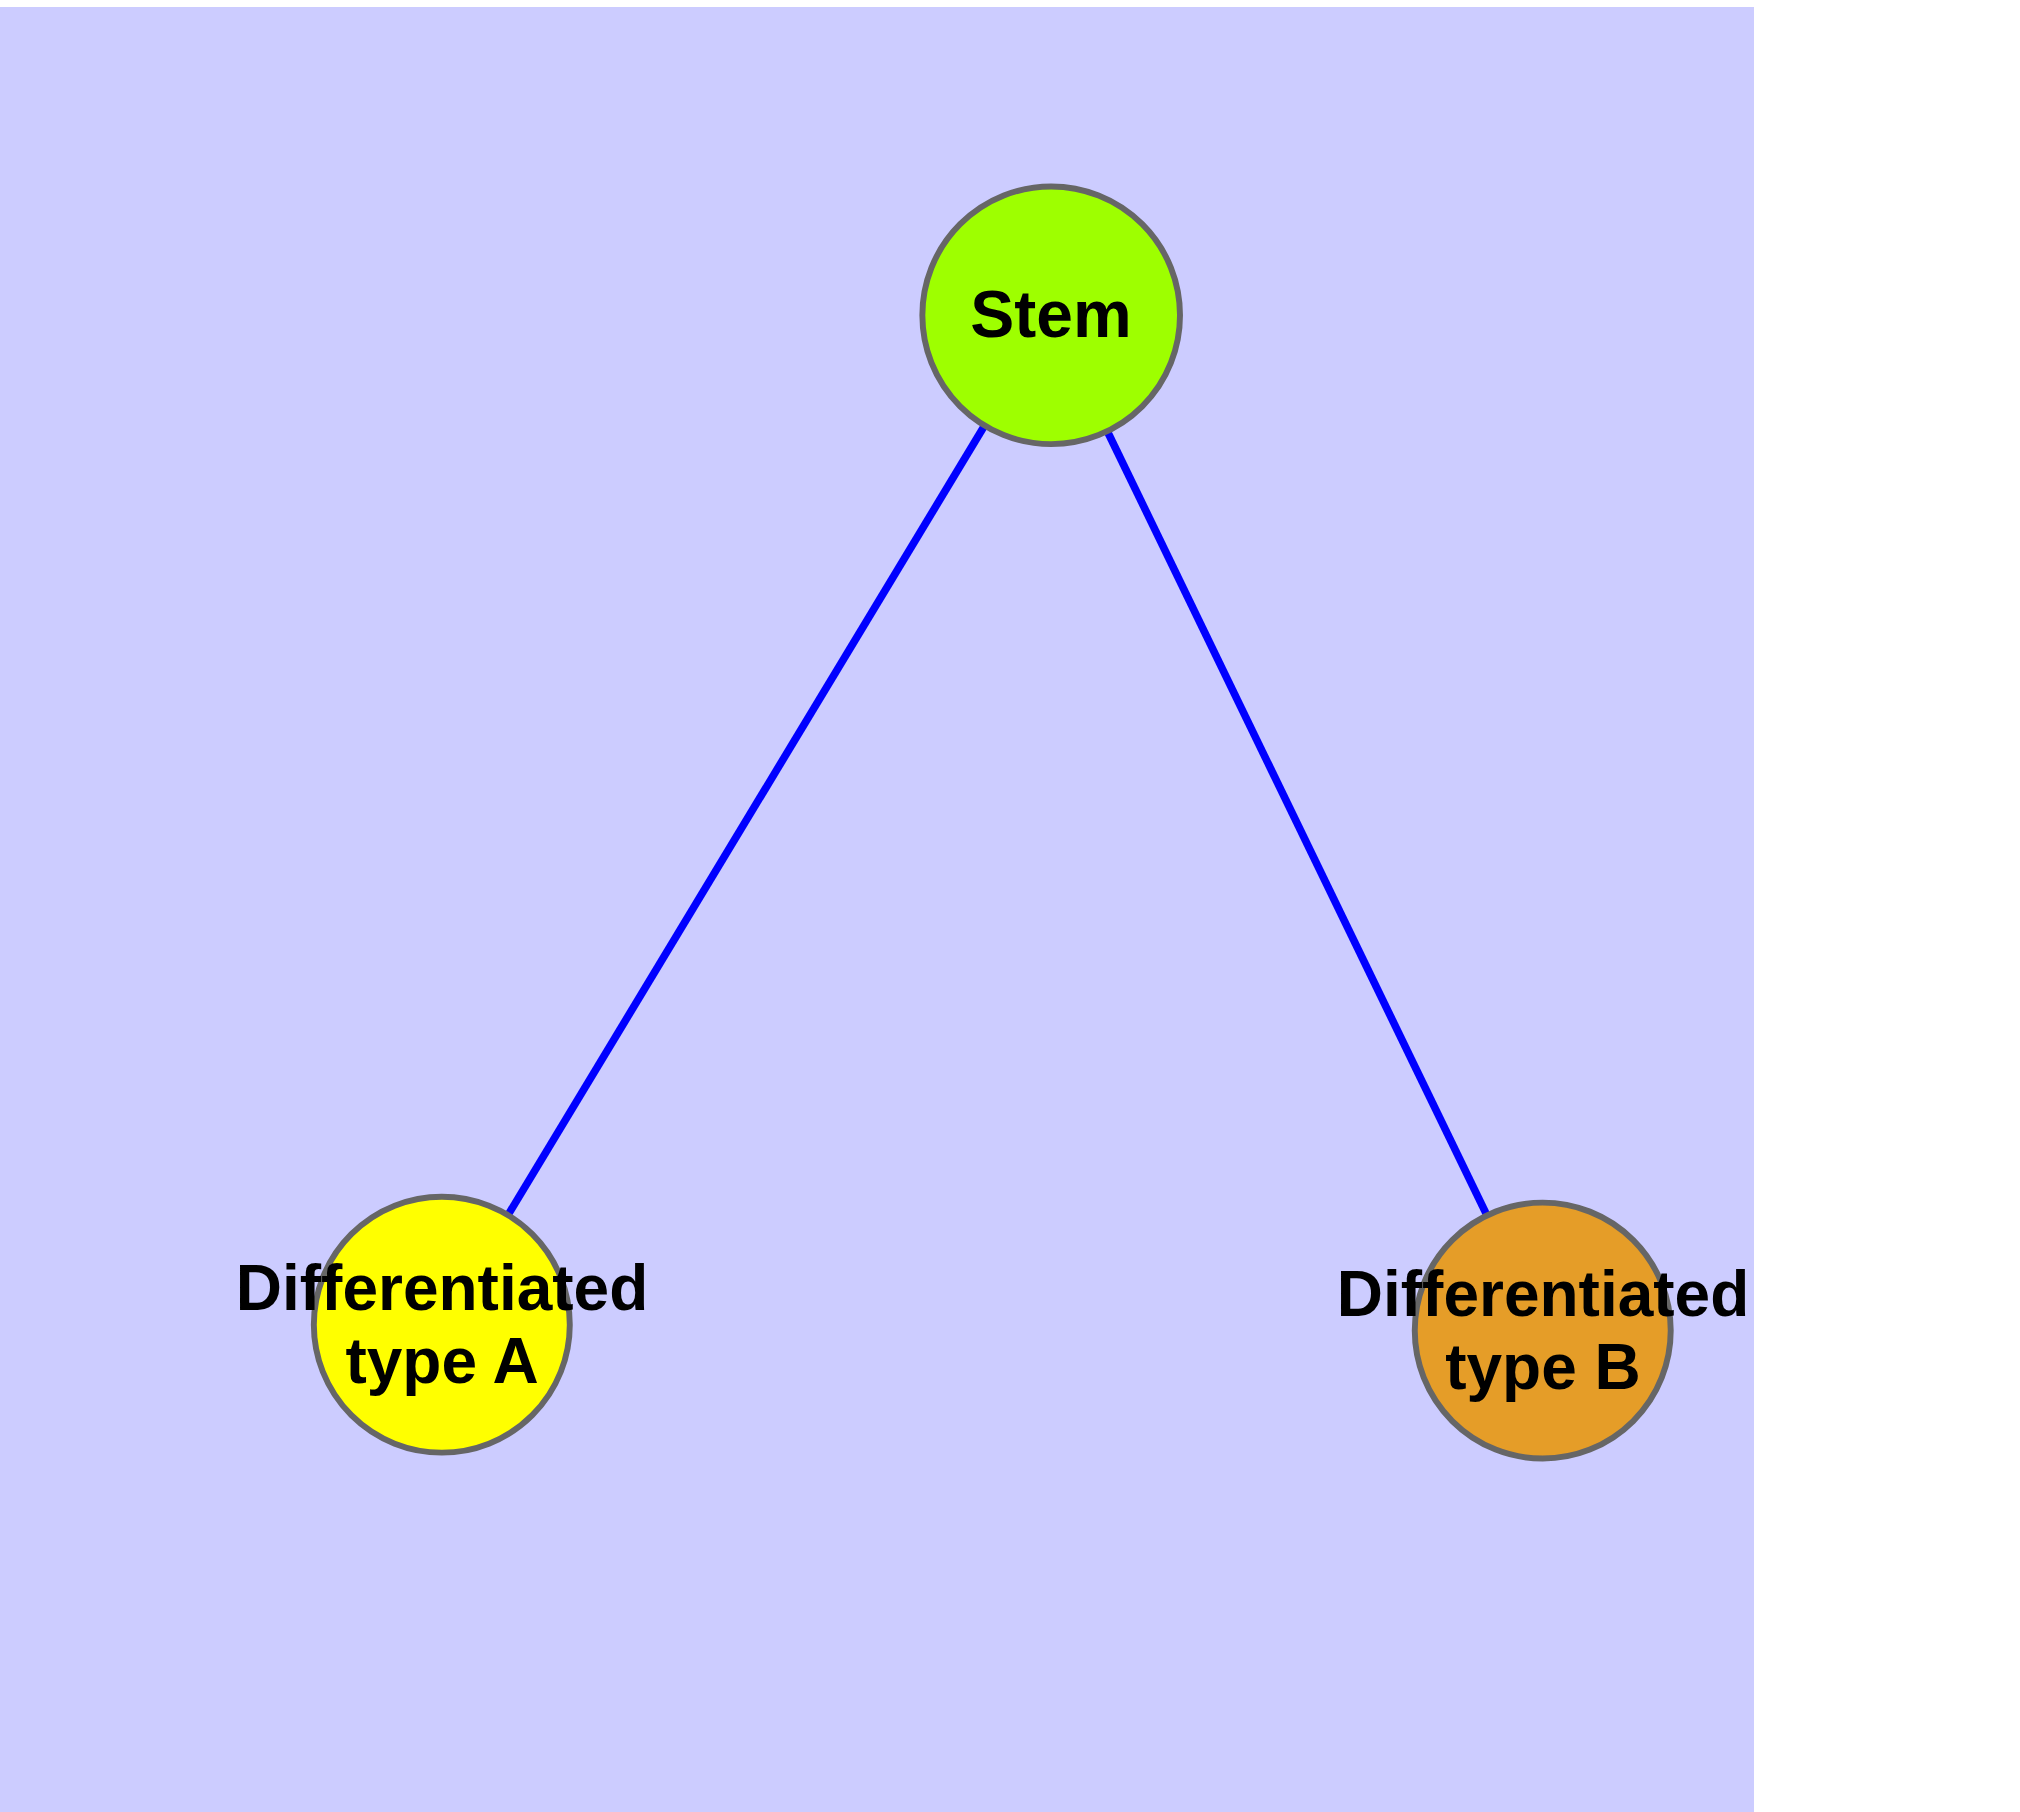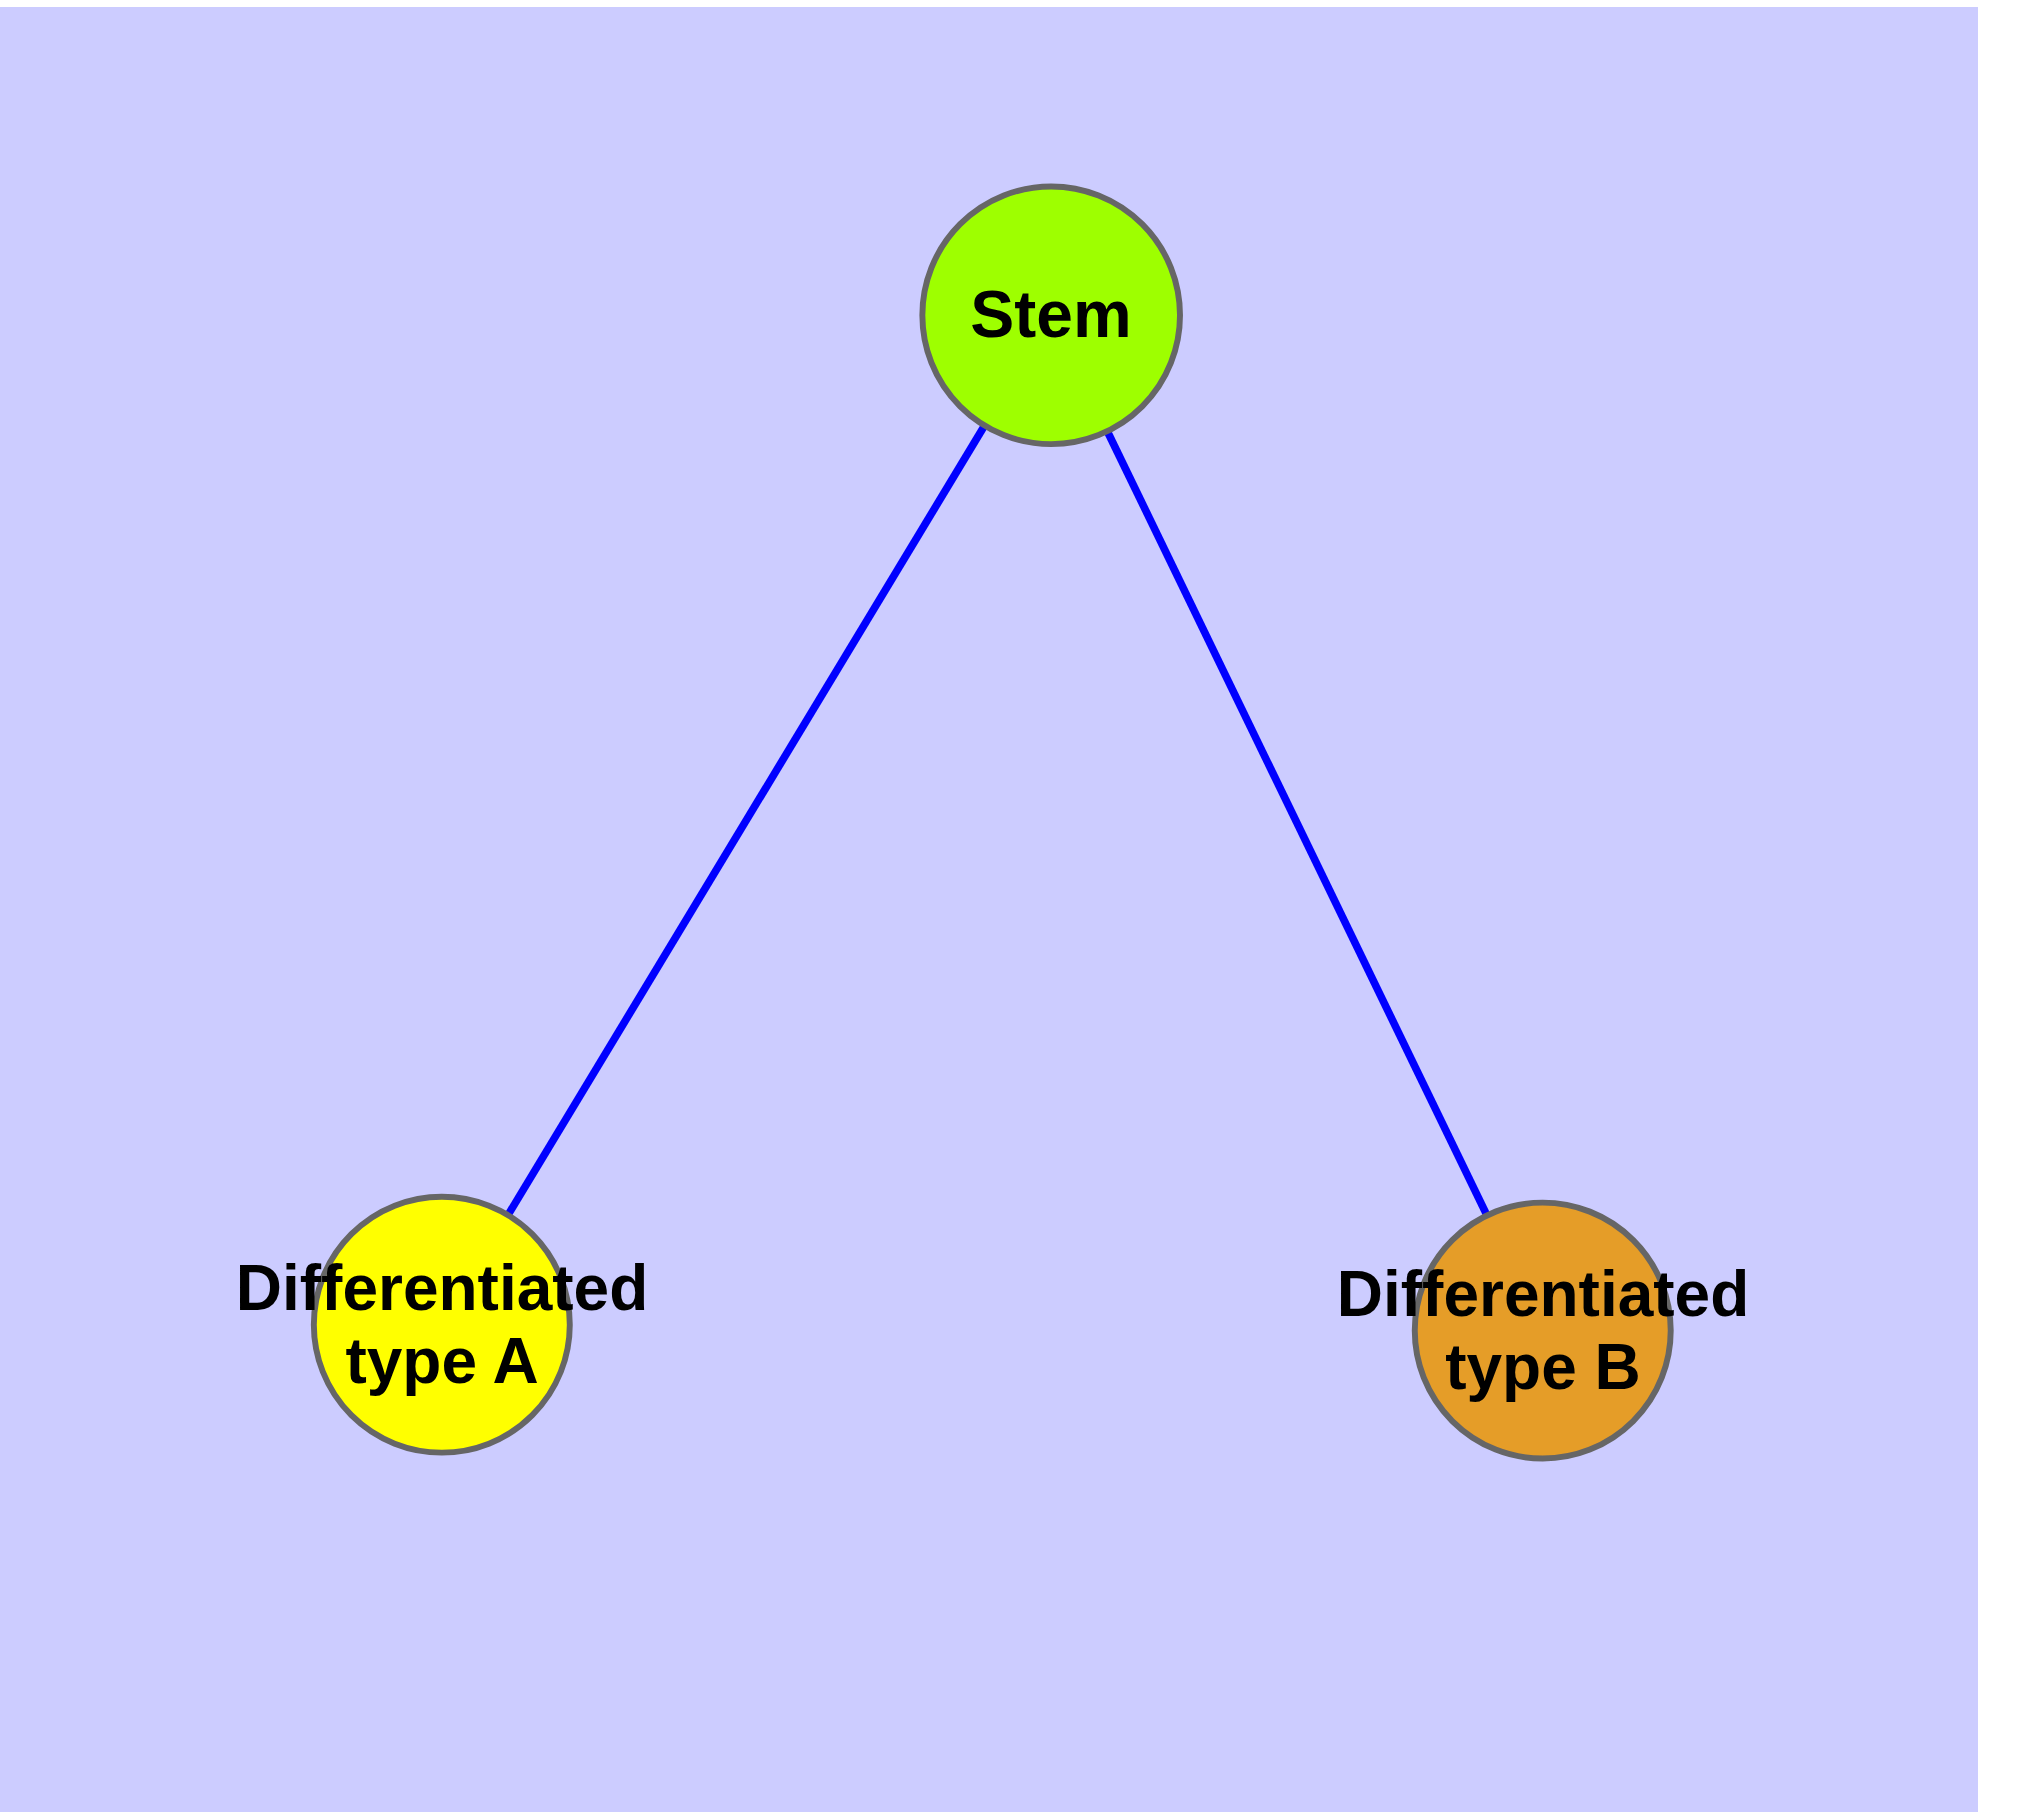--- a/index.html
+++ b/index.html
@@ -6,21 +6,21 @@
   html, body {
     margin: 0;
     padding: 0;
     background: #ffffff;
   }
   body {
     font-family: "Liberation Sans", sans-serif;
   }
   #canvas {
     position: relative;
-    width: 1978px;
+    width: 1754px;
     height: 1812px;
     overflow: hidden;
     background: #ffffff;
   }
   #plot-background {
     position: absolute;
     left: 0;
     top: 6.8px;
     width: 2021px;
     height: 1805px;

